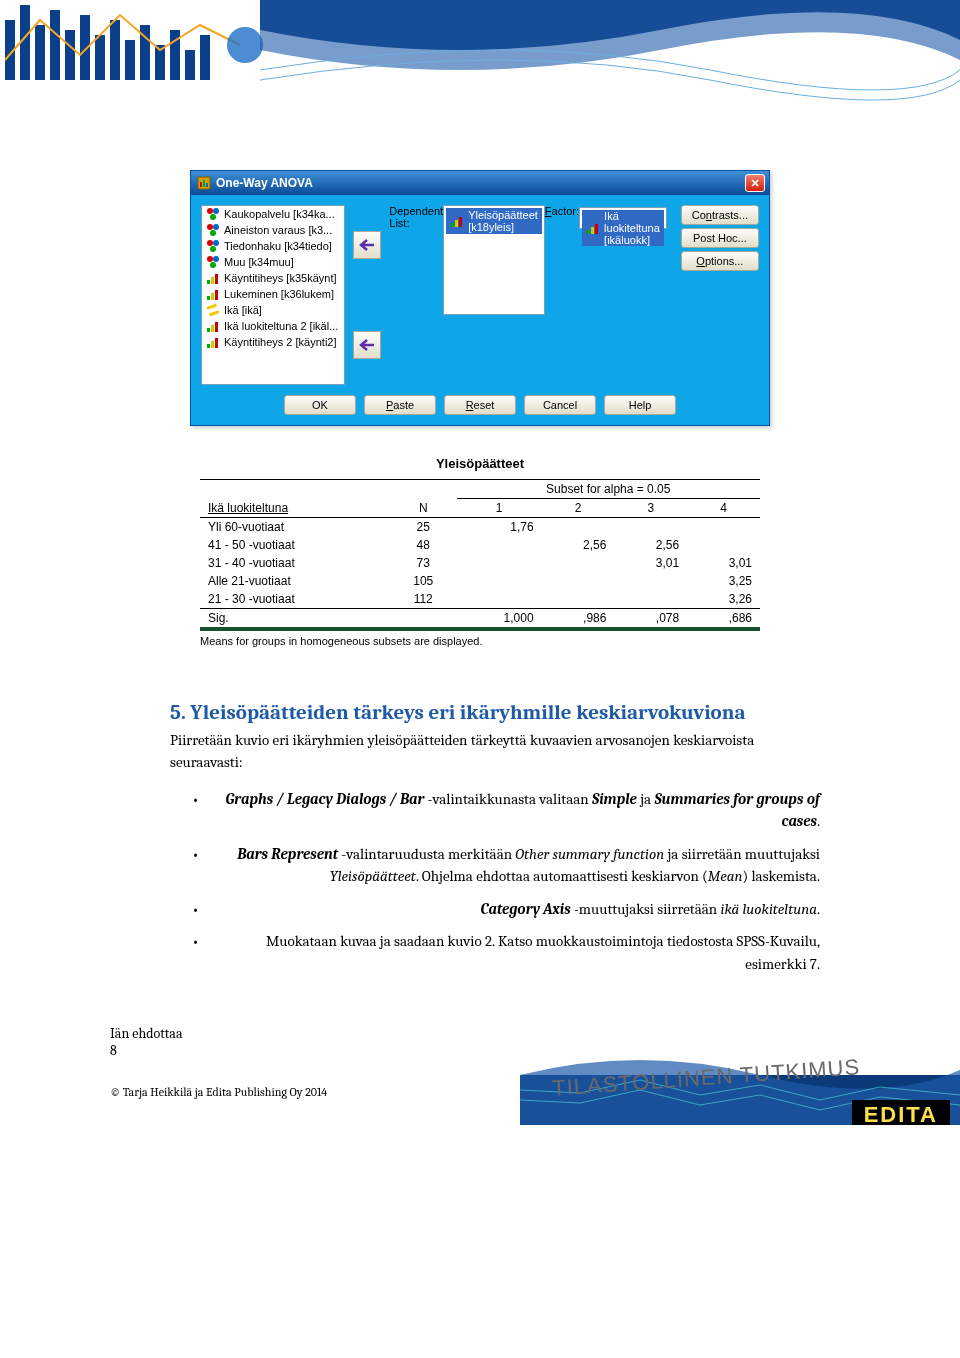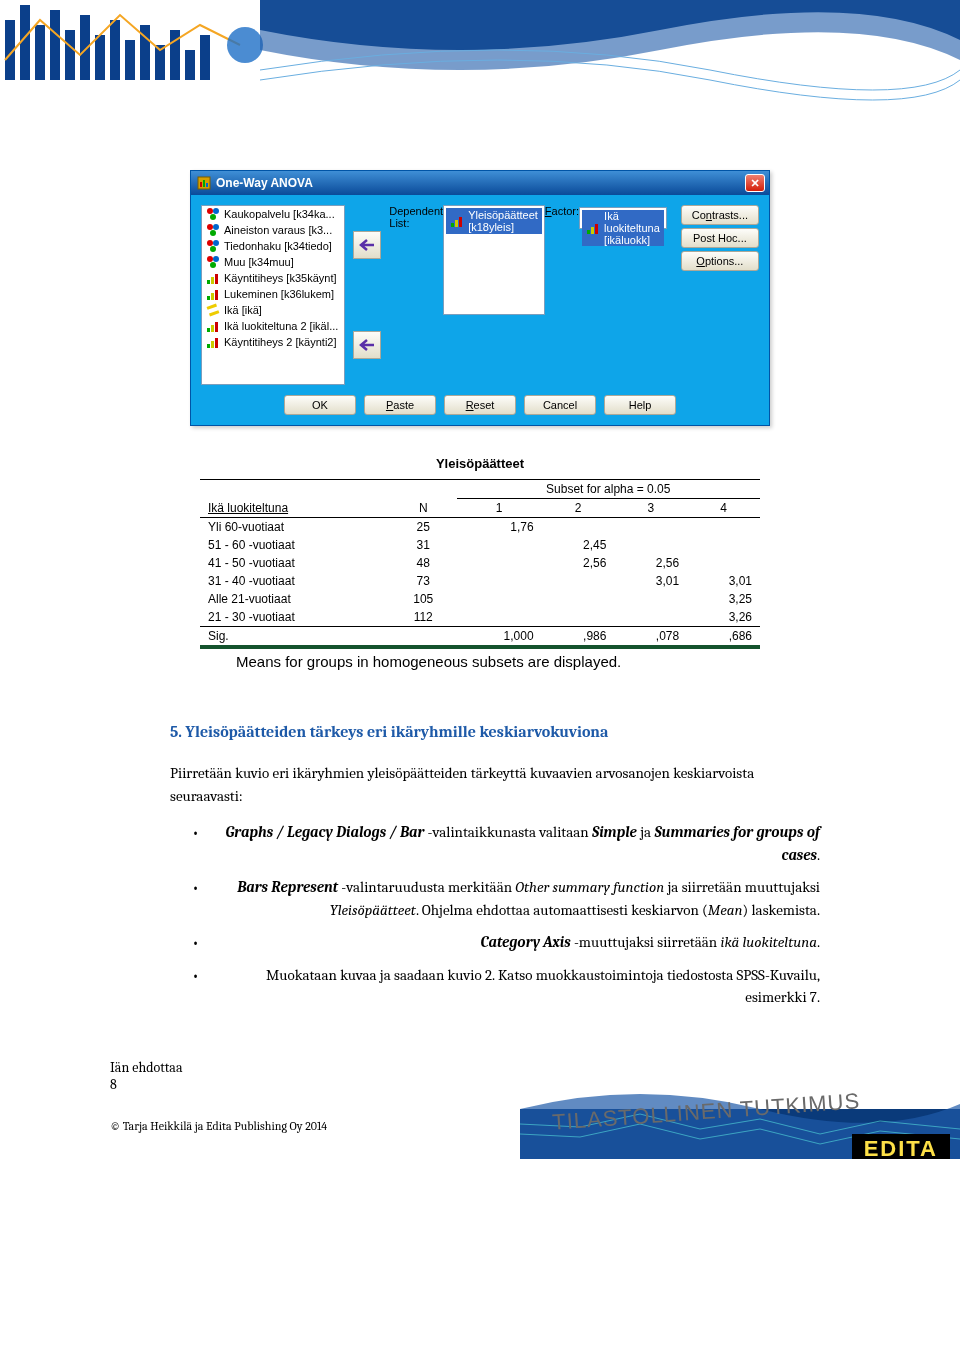--- a/index.html
+++ b/index.html
@@ -44,25 +44,25 @@
   
   .output { width:560px; margin:20px auto 30px; font-size:12px; font-family: Arial, sans-serif; }
   .output-title { text-align:center; font-weight:bold; margin-bottom:8px; font-size:13px; }
   .tukey-label { text-decoration:underline; font-size:12px; margin-bottom:2px; }
   table.tukey { border-collapse:collapse; width:100%; font-size:12px; }
   table.tukey td, table.tukey th { padding:2px 8px; text-align:right; font-weight:normal; }
   table.tukey .rowlabel { text-align:left; }
   .tbl-hdr td { border-bottom:1px solid #000; }
   .tbl-top td { border-top:1px solid #000; }
   .subset-hdr { text-align:center !important; border-bottom:1px solid #000; }
-  .note { font-size:15px; margin-top:4px;margin-left:36px; }
+  .note { font-size:11px; margin-top:4px; }
   
   
   .body-text { padding: 20px 140px 20px 170px; font-family: Cambria, Georgia, serif; font-size:15px; line-height:1.5; }
-  .section-heading { color:#1e5aa8; font-weight:bold; font-size:16px; margin-bottom:18px; }
+  .section-heading { color:#1e5aa8; font-weight:bold; font-size:21px; }
   .para { margin-bottom:14px; }
   ul.bullets { list-style:none; margin-left:22px; }
   ul.bullets li { position:relative; margin-bottom:10px; padding-left:20px;text-align:right; }
   ul.bullets li:before { content:"•"; position:absolute; left:0; font-size:16px; }
   .bi { font-weight:bold; font-style:italic; }
   
   
   .footer { position:relative; height:130px; }
   .footer-left { position:absolute; left:110px; top:20px; font-family: Cambria, Georgia, serif; font-size:14px; }
   .footer-copy { position:absolute; left:110px; top:80px; font-family: Cambria, Georgia, serif; font-size:12px; }
@@ -263,28 +263,20 @@
     </tr>
     <tr>
           <td class="rowlabel">Yli 60-vuotiaat</td>
           <td style="text-align:center">25</td>
           <td>1,76</td>
           <td></td>
           <td></td>
           <td></td>
         </tr>
     <tr>
-          <td class="rowlabel">51 - 60 -vuotiaat</td>
-          <td style="text-align:center">31</td>
-          <td></td>
-          <td>2,45</td>
-          <td></td>
-          <td></td>
-        </tr>
-    <tr>
           <td class="rowlabel">41 - 50 -vuotiaat</td>
           <td style="text-align:center">48</td>
           <td></td>
           <td>2,56</td>
           <td>2,56</td>
           <td></td>
         </tr>
     <tr>
           <td class="rowlabel">31 - 40 -vuotiaat</td>
           <td style="text-align:center">73</td>

